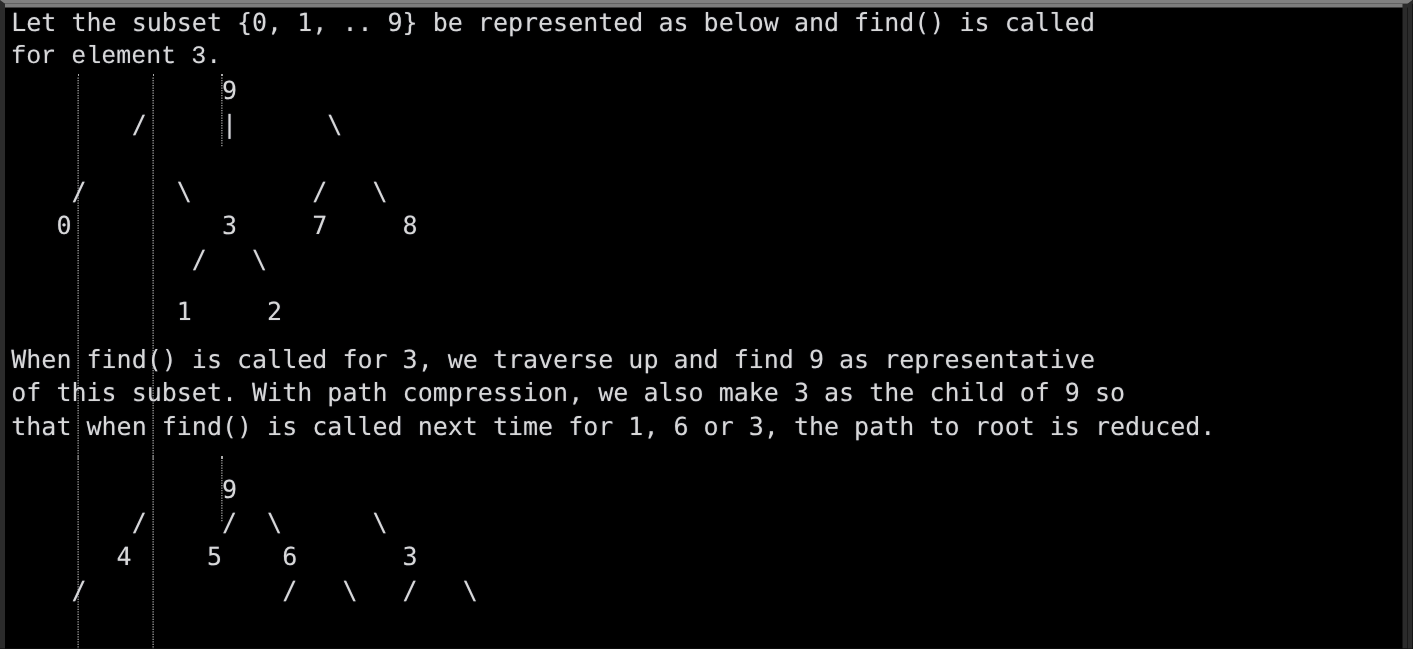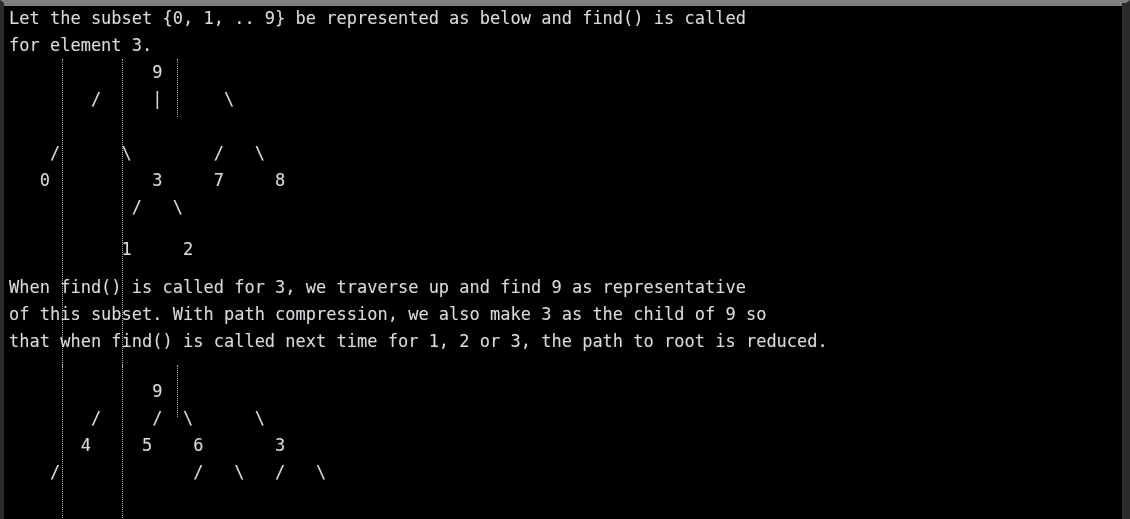--- a/index.html
+++ b/index.html
@@ -25,21 +25,21 @@
     width: 100%;
     height: 100%;
   }
   pre.code {
     position: absolute;
     left: 1px;
     top: 0px;
     margin: 0;
     padding: 0;
     font-family: "DejaVu Sans Mono", "Liberation Mono", monospace;
-    font-size: 17px;
+    font-size: 20px;
     line-height: 27.2px;
     letter-spacing: 0px;
     color: #d8d8d8;
     white-space: pre;
     text-shadow: 0 0 1px rgba(190,200,255,0.35);
   }
   
   .guide {
     position: absolute;
     width: 1px;
@@ -72,30 +72,30 @@
   <div class="top-bar"></div>
 
   <div id="code-area">
       <div class="guide" style="left: 58px; top: 56px; height: 308px;"></div>
       <div class="guide" style="left: 118px; top: 56px; height: 308px;"></div>
       <div class="guide" style="left: 173px; top: 56px; height: 58px;"></div>
       <div class="guide" style="left: 58px; top: 362px; height: 157px;"></div>
       <div class="guide" style="left: 118px; top: 362px; height: 157px;"></div>
       <div class="guide" style="left: 173px; top: 362px; height: 52px;"></div>
       <pre class="code" style="left: 5px; top: 2px;">Let the subset {0, 1, .. 9} be represented as below and find() is called</pre>
-      <pre class="code" style="left: 5px; top: 29px;">for element 3.</pre>
+      <pre class="code" style="left: 5px; top: 29px; font-family: Liberation Mono, monospace;">for element 3.</pre>
       <pre class="code" style="left: 5px; top: 56px;">              9</pre>
       <pre class="code" style="left: 5px; top: 83px;">        /     |      \</pre>
       <pre class="code" style="left: 5px; top: 137px;">    /      \        /   \</pre>
       <pre class="code" style="left: 5px; top: 164px;">   0          3     7     8</pre>
       <pre class="code" style="left: 5px; top: 191px;">            /   \</pre>
       <pre class="code" style="left: 5px; top: 218px; margin-top: 15px;">           1     2</pre>
       <pre class="code" style="left: 5px; top: 271px;">When find() is called for 3, we traverse up and find 9 as representative</pre>
       <pre class="code" style="left: 5px; top: 298px;">of this subset. With path compression, we also make 3 as the child of 9 so</pre>
-      <pre class="code" style="left: 5px; top: 325px;">that when find() is called next time for 1, 2 or 3, the path to root is reduced.</pre>
+      <pre class="code" style="left: 5px; top: 325px;">that when find() is called next time for 1, 6 or 3, the path to root is reduced.</pre>
       <pre class="code" style="left: 5px; top: 375px;">              9</pre>
       <pre class="code" style="left: 5px; top: 402px;">        /     /  \      \</pre>
       <pre class="code" style="left: 5px; top: 429px;">       4     5    6       3</pre>
       <pre class="code" style="left: 5px; top: 456px;">    /             /   \   /   \</pre>
     </div>
 
   <div class="right-gutter"></div>
 
 </div>
 

